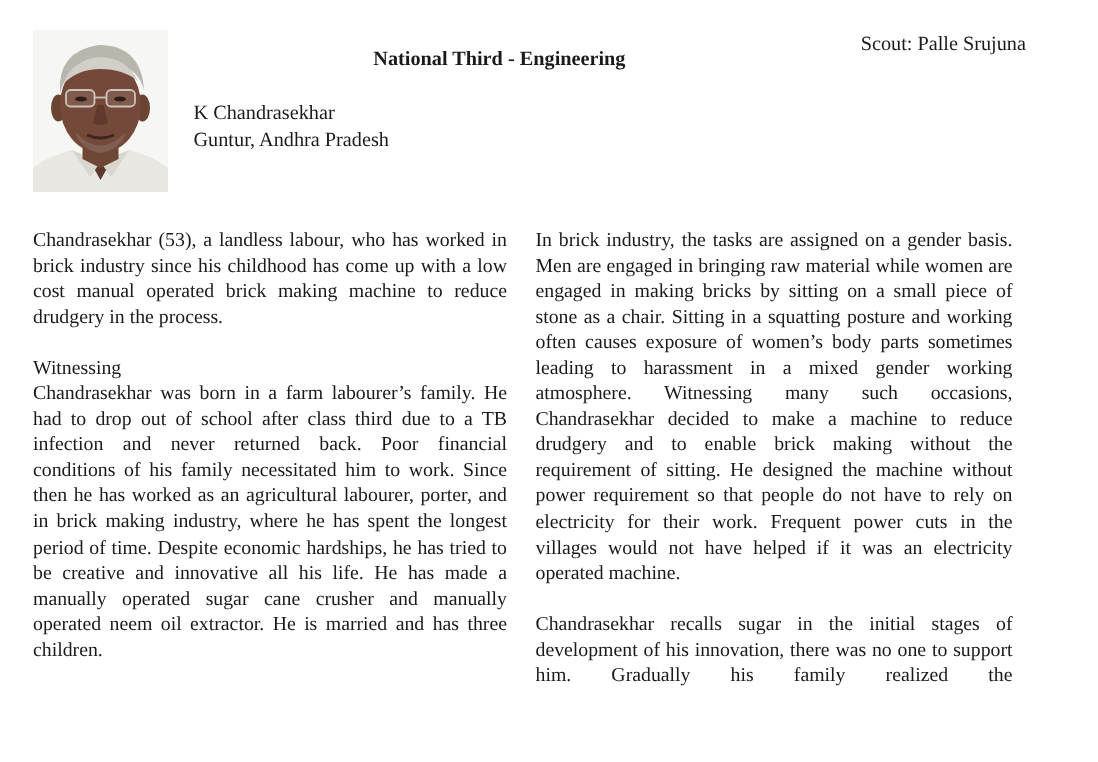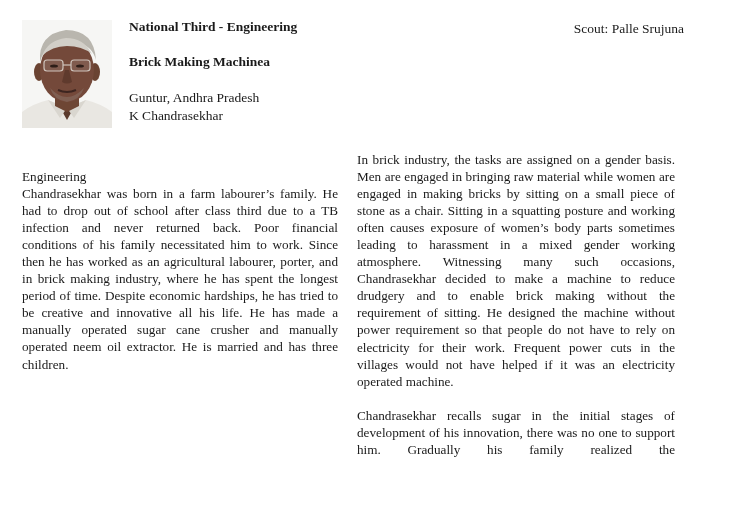--- a/index.html
+++ b/index.html
@@ -9,21 +9,21 @@
       color: #1a1a1a;
     }
     .photo {
       position: absolute; left: 22px; top: 20px; width: 90px; height: 108px;
       overflow: hidden; background: #f4f4f4;
     }
     .photo svg { display: block; }
     .header-block { position: absolute; left: 129px; top: 19px; width: 300px; }
     .award {
       font-family: "Liberation Serif", "DejaVu Serif", serif;
-      font-weight: bold; font-size: 13.5px; line-height: 16px; margin: 0;
+      font-weight: bold; font-size: 13.5px; line-height: 16px; margin: 12px; text-align: right;
     }
     .title {
       font-family: "Liberation Serif", "DejaVu Serif", serif;
       font-weight: bold; font-size: 13.5px; line-height: 16px; margin: 19px 0 0 0;
     }
     .innovator {
       font-family: "Liberation Serif", "DejaVu Serif", serif;
       font-size: 13.5px; line-height: 18px; margin: 19px 0 0 0;
     }
     .scout {
@@ -74,32 +74,32 @@
 
     <path d="M43 50 L40 62 Q45 65 50 62 L47 50 Z" fill="#5f3a2d"></path>
 
     <path d="M36 70 Q45 74 54 70" stroke="#3d2520" stroke-width="2" fill="none"></path>
     <path d="M28 68 Q45 86 62 68 Q58 80 45 82 Q32 80 28 68 Z" fill="#8f7a70" fill-opacity="0.45"></path>
   </svg>
 </div>
 
 <div class="header-block">
   <p class="award">National Third - Engineering</p>
-  <p class="title">Brick Making Machinea</p>
   <div class="innovator">
+    <div>K Chandrasekhar</div>
     <div>Guntur, Andhra Pradesh</div>
-    <div>K Chandrasekhar</div>
   </div>
 </div>
 
 <div class="scout">Scout: Palle Srujuna</div>
 
 <div class="col col-left">
+  <p>Chandrasekhar (53), a landless labour, who has worked in brick industry since his childhood has come up with a low cost manual operated brick making machine to reduce drudgery in the process.</p>
   <div class="gap">
-    <span class="section-heading">Engineering</span>
+    <span class="section-heading">Witnessing</span>
     <p>Chandrasekhar was born in a farm labourer’s family. He had to drop out of school after class third due to a TB infection and never returned back. Poor financial conditions of his family necessitated him to work. Since then he has worked as an agricultural labourer, porter, and in brick making industry, where he has spent the longest period of time. Despite economic hardships, he has tried to be creative and innovative all his life. He has made a manually operated sugar cane crusher and manually operated neem oil extractor. He is married and has three children.</p>
   </div>
 </div>
 
 <div class="col col-right">
   <div>
     <p>In brick industry, the tasks are assigned on a gender basis. Men are engaged in bringing raw material while women are engaged in making bricks by sitting on a small piece of stone as a chair. Sitting in a squatting posture and working often causes exposure of women’s body parts sometimes leading to harassment in a mixed gender working atmosphere. Witnessing many such occasions, Chandrasekhar decided to make a machine to reduce drudgery and to enable brick making without the requirement of sitting. He designed the machine without power requirement so that people do not have to rely on electricity for their work. Frequent power cuts in the villages would not have helped if it was an electricity operated machine.</p>
   </div>
   <p class="gap" style="text-align-last: justify;">Chandrasekhar recalls sugar in the initial stages of development of his innovation, there was no one to support him. Gradually his family realized the</p>
 </div>

